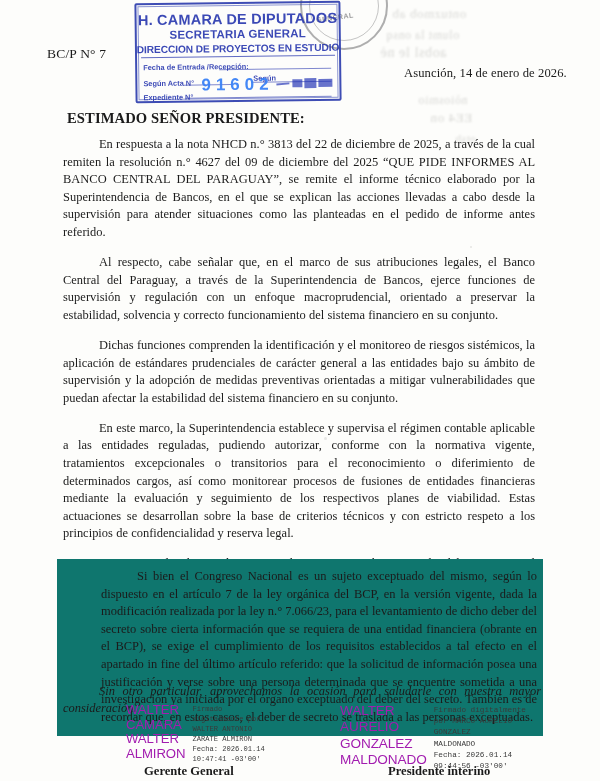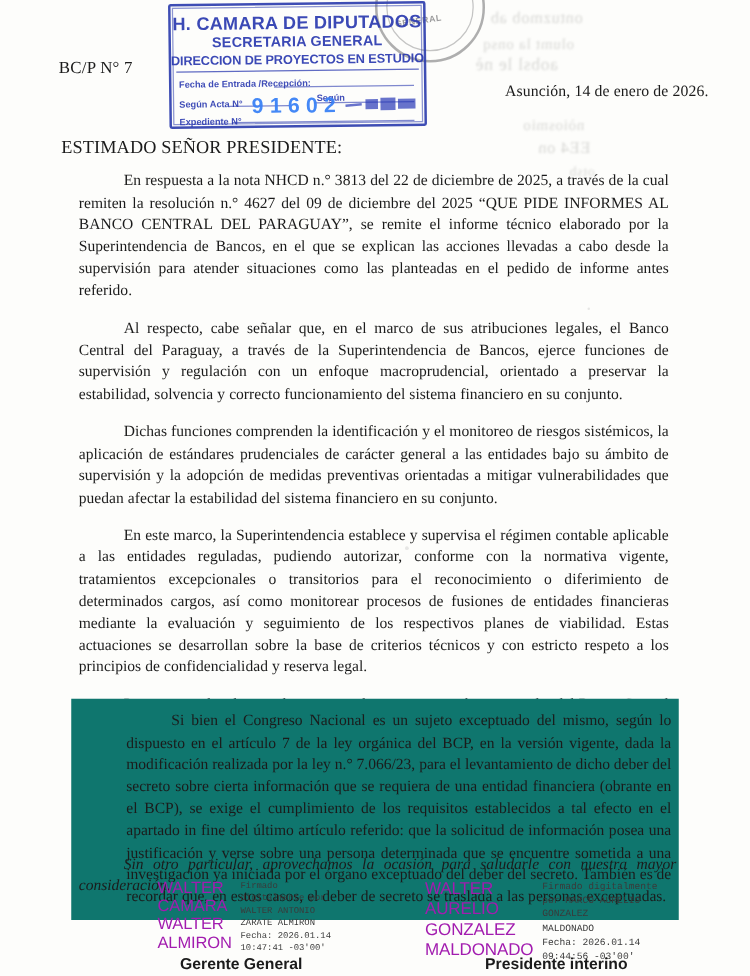--- a/index.html
+++ b/index.html
@@ -157,24 +157,24 @@
     font-size: 7px;
     font-weight: 700;
     color: rgba(95,95,98,.62);
     letter-spacing: .5px;
     transform: rotate(-8deg);
   }
 
   
   .salutation {
     position: absolute;
-    left: 49px;
+    left: 67px;
     top: 110px;
     font-size: 14.6px;
-    font-weight: normal;
+    font-weight: bold;
     letter-spacing: .1px;
   }
 
   .body-col {
     position: absolute;
     left: 63px;
     top: 136px;
     width: 472px;
   }
   p.para {
@@ -246,21 +246,21 @@
     color: #3a3a3a;
     white-space: nowrap;
     padding-top: 2px;
   }
   .sig.right .sig-name { font-size: 13.6px; line-height: 16.4px; }
   .sig.right .sig-meta { font-size: 7.7px; line-height: 11.2px; }
 
   .sig-title {
     position: absolute;
     top: 764px;
-    font-family: Liberation Sans, sans-serif;
+    font-family: Liberation Serif, serif;
     font-weight: bold;
     font-size: 12.6px;
     white-space: nowrap;
   }
   .sig-title.left  { left: 144px; }
   .sig-title.right { left: 388px; }
 
   
   .speck {
     position: absolute;

